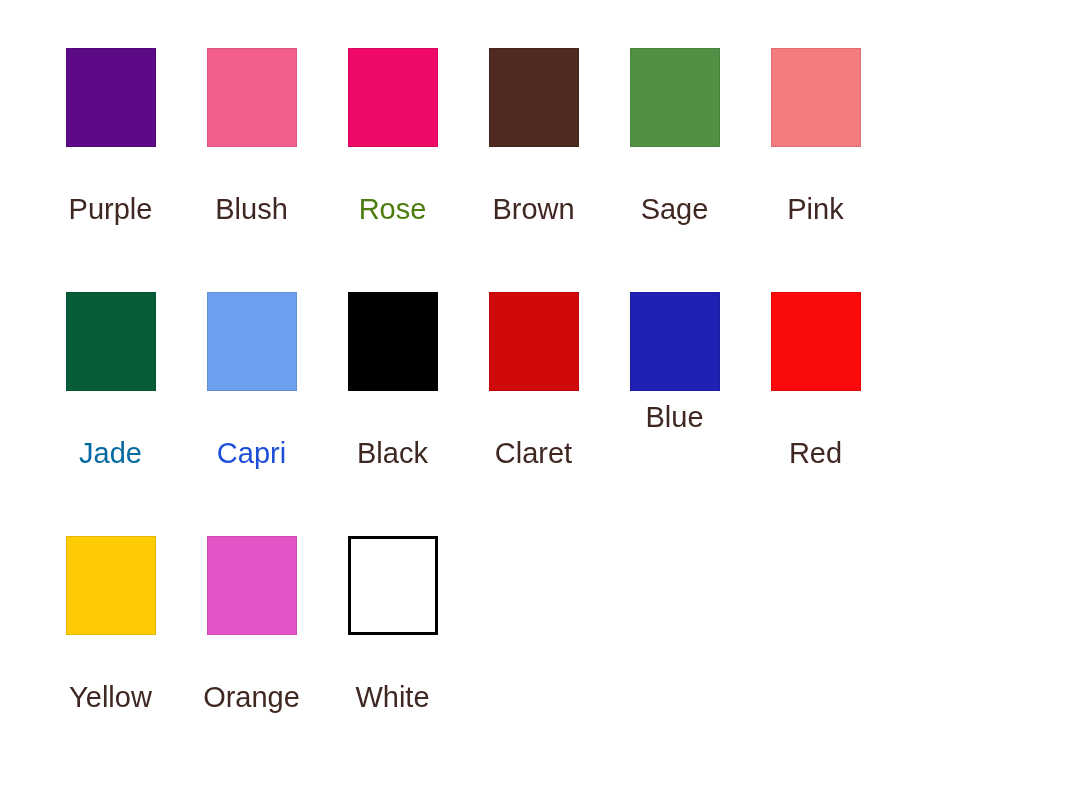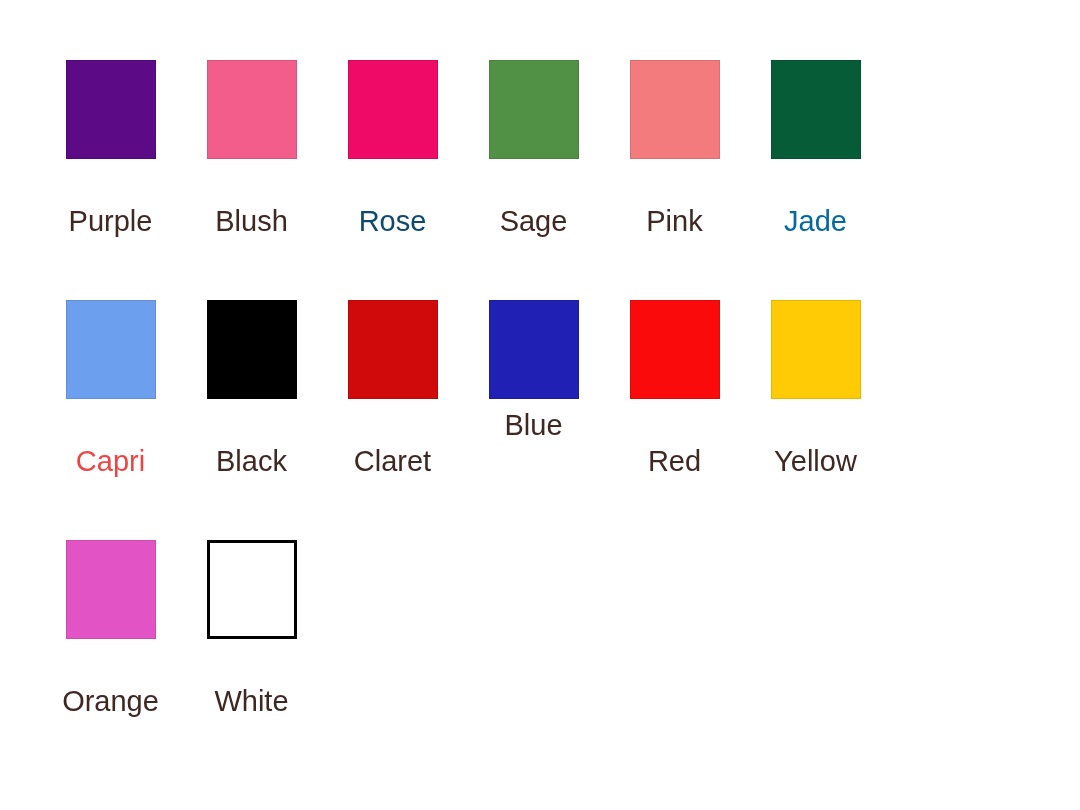--- a/index.html
+++ b/index.html
@@ -12,21 +12,21 @@
     height: 810px;
     background: #ffffff;
     font-family: "Liberation Sans", sans-serif;
     overflow: hidden;
   }
 
   #palette-grid {
     box-sizing: border-box;
     width: 926px;
     height: 810px;
-    padding: 60px 40px 30px 40px;
+    padding: 48px 40px 30px 40px;
     display: grid;
     grid-template-columns: repeat(6, 1fr);
     grid-template-rows: repeat(3, 1fr);
     column-gap: 0px;
     row-gap: 0px;
   }
 
   .swatch-cell {
     display: flex;
     flex-direction: column;
@@ -63,37 +63,41 @@
     <div class="swatch-cell">
       <div class="swatch-chip" style="background: rgb(93, 10, 135);"></div>
       <div class="swatch-label" style="color: rgb(63, 39, 34);">Purple</div>
     </div>
     <div class="swatch-cell">
       <div class="swatch-chip" style="background: rgb(243, 93, 139);"></div>
       <div class="swatch-label" style="color: rgb(63, 39, 34);">Blush</div>
     </div>
     <div class="swatch-cell">
       <div class="swatch-chip" style="background: rgb(238, 10, 102);"></div>
-      <div class="swatch-label" style="color: #0c4a6e;">Rose</div>
+      <div class="swatch-label" style="color: #4d7c0f;">Rose</div>
+    </div>
+    <div class="swatch-cell">
+      <div class="swatch-chip" style="background: rgb(78, 42, 33);"></div>
+      <div class="swatch-label" style="color: rgb(63, 39, 34);">Brown</div>
     </div>
     <div class="swatch-cell">
       <div class="swatch-chip" style="background: rgb(81, 145, 70);"></div>
       <div class="swatch-label" style="color: rgb(63, 39, 34);">Sage</div>
     </div>
     <div class="swatch-cell">
       <div class="swatch-chip" style="background: rgb(243, 123, 126);"></div>
       <div class="swatch-label" style="color: rgb(63, 39, 34); text-align: right;">Pink</div>
     </div>
     <div class="swatch-cell">
       <div class="swatch-chip" style="background: rgb(6, 92, 54);"></div>
       <div class="swatch-label" style="color: #0369a1;">Jade</div>
     </div>
     <div class="swatch-cell">
       <div class="swatch-chip" style="background: rgb(108, 159, 238);"></div>
-      <div class="swatch-label" style="color: #ef4444;">Capri</div>
+      <div class="swatch-label" style="color: #1d4ed8;">Capri</div>
     </div>
     <div class="swatch-cell">
       <div class="swatch-chip" style="background: rgb(0, 0, 0);"></div>
       <div class="swatch-label" style="color: rgb(63, 39, 34);">Black</div>
     </div>
     <div class="swatch-cell">
       <div class="swatch-chip" style="background: rgb(208, 10, 10);"></div>
       <div class="swatch-label" style="color: rgb(63, 39, 34);">Claret</div>
     </div>
     <div class="swatch-cell">

